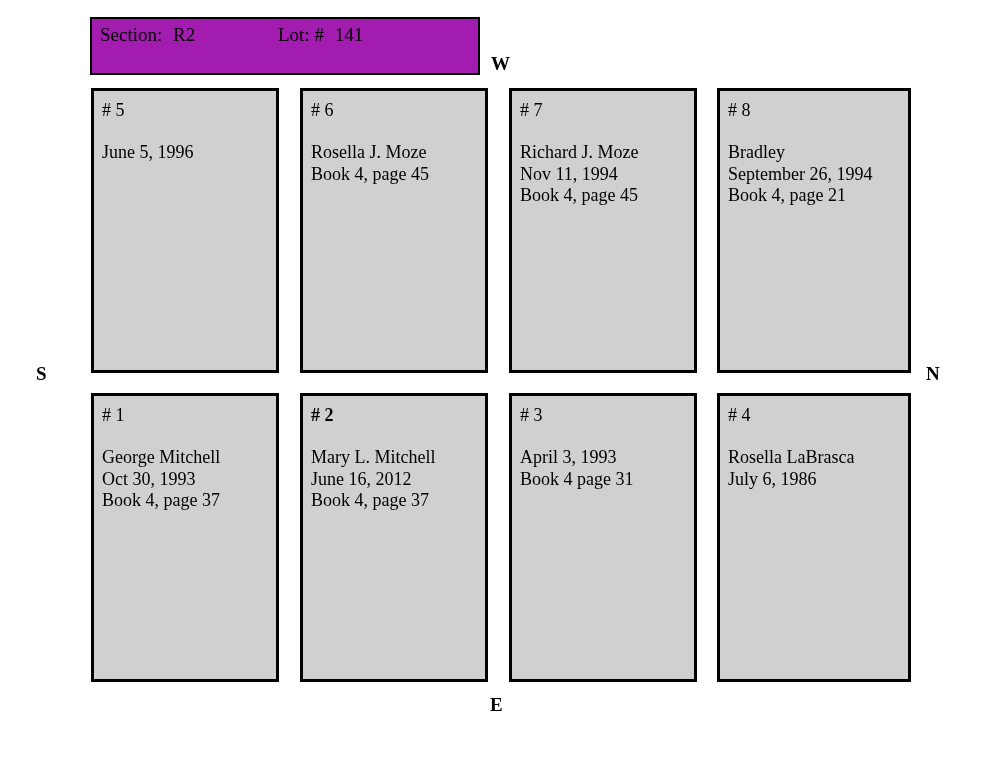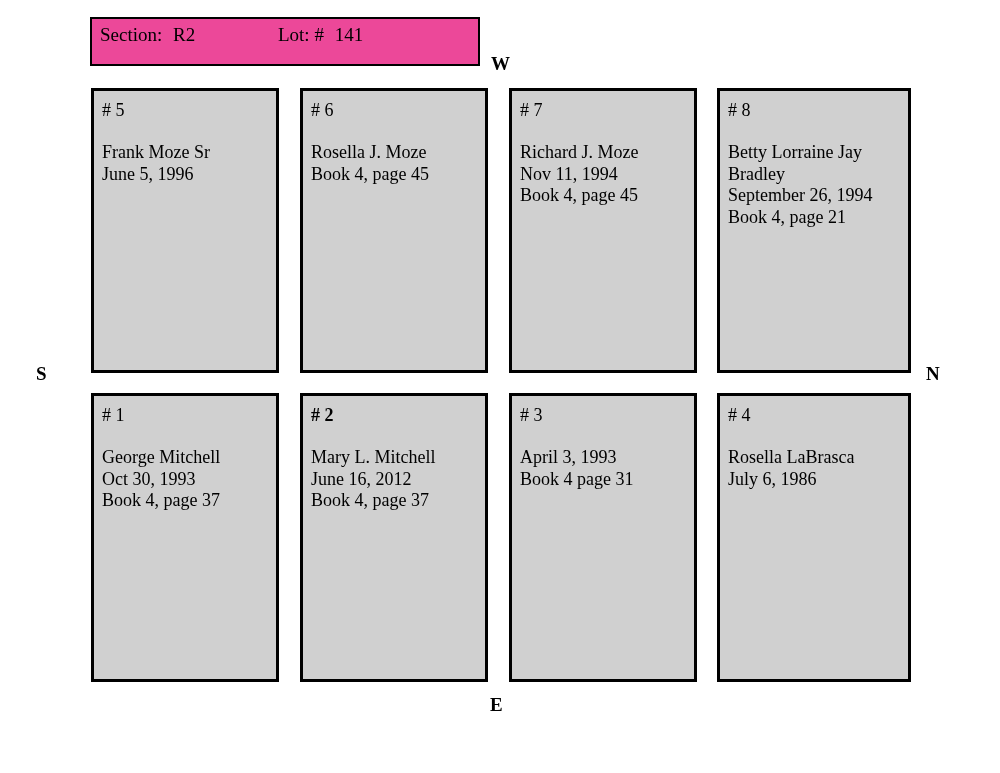--- a/index.html
+++ b/index.html
@@ -19,22 +19,22 @@
     background: #ffffff;
     overflow: hidden;
   }
 
   
   #header-box {
     position: absolute;
     left: 90px;
     top: 17px;
     width: 390px;
-    height: 49px;
-    background: #ec4899;
+    height: 58px;
+    background: #a21caf;
     border: 2px solid #000000;
     box-sizing: border-box;
   }
   #header-box .hdr-line {
     position: absolute;
     left: 8px;
     top: 4px;
     white-space: nowrap;
     font-size: 19px;
     line-height: 24px;
@@ -115,21 +115,20 @@
 
   <div class="compass" id="compass-w">W</div>
   <div class="compass" id="compass-s">S</div>
   <div class="compass" id="compass-n">N</div>
   <div class="compass" id="compass-e">E</div>
 
   <div class="plot-row" id="row-top">
     <div class="plot-cell col0">
       <div class="plot-number"># 5</div>
       <div class="plot-lines">
-        <div class="pl">Frank Moze Sr</div>
         <div class="pl">June 5, 1996</div>
       </div>
     </div>
     <div class="plot-cell col1">
       <div class="plot-number"># 6</div>
       <div class="plot-lines">
         <div class="pl">Rosella J. Moze</div>
         <div class="pl">Book 4, page 45</div>
       </div>
     </div>
@@ -137,21 +136,20 @@
       <div class="plot-number"># 7</div>
       <div class="plot-lines">
         <div class="pl">Richard J. Moze</div>
         <div class="pl">Nov 11, 1994</div>
         <div class="pl">Book 4, page 45</div>
       </div>
     </div>
     <div class="plot-cell col3">
       <div class="plot-number"># 8</div>
       <div class="plot-lines">
-        <div class="pl">Betty Lorraine Jay</div>
         <div class="pl">Bradley</div>
         <div class="pl">September 26, 1994</div>
         <div class="pl">Book 4, page 21</div>
       </div>
     </div>
   </div>
 
   <div class="plot-row" id="row-bottom">
     <div class="plot-cell col0">
       <div class="plot-number"># 1</div>

